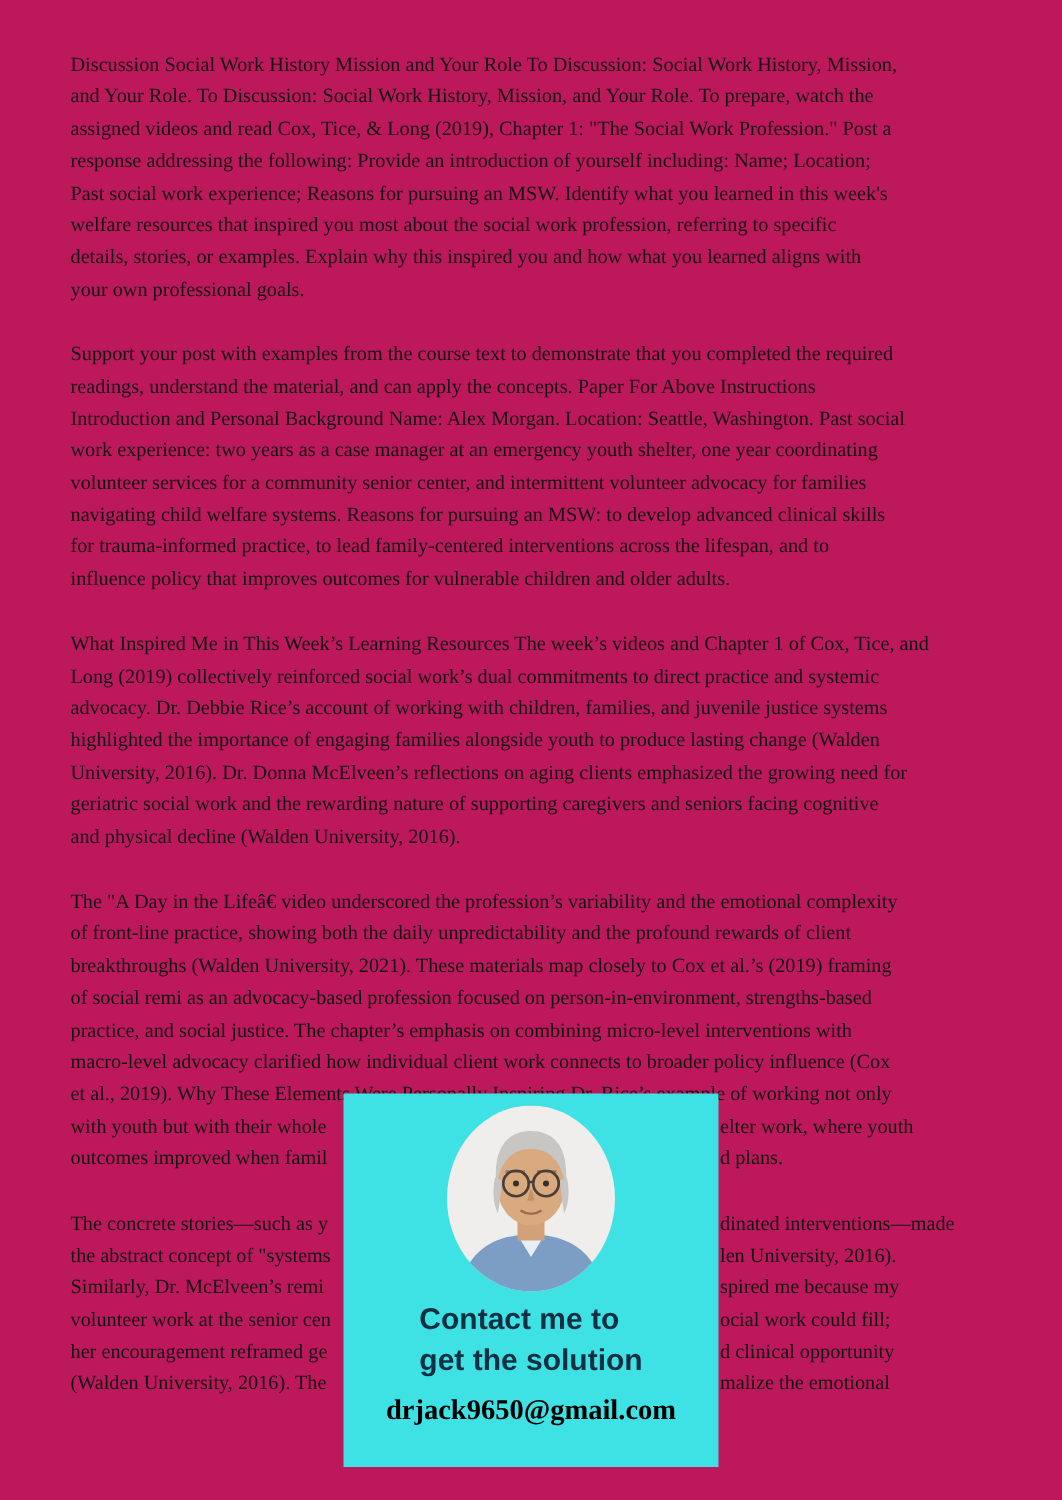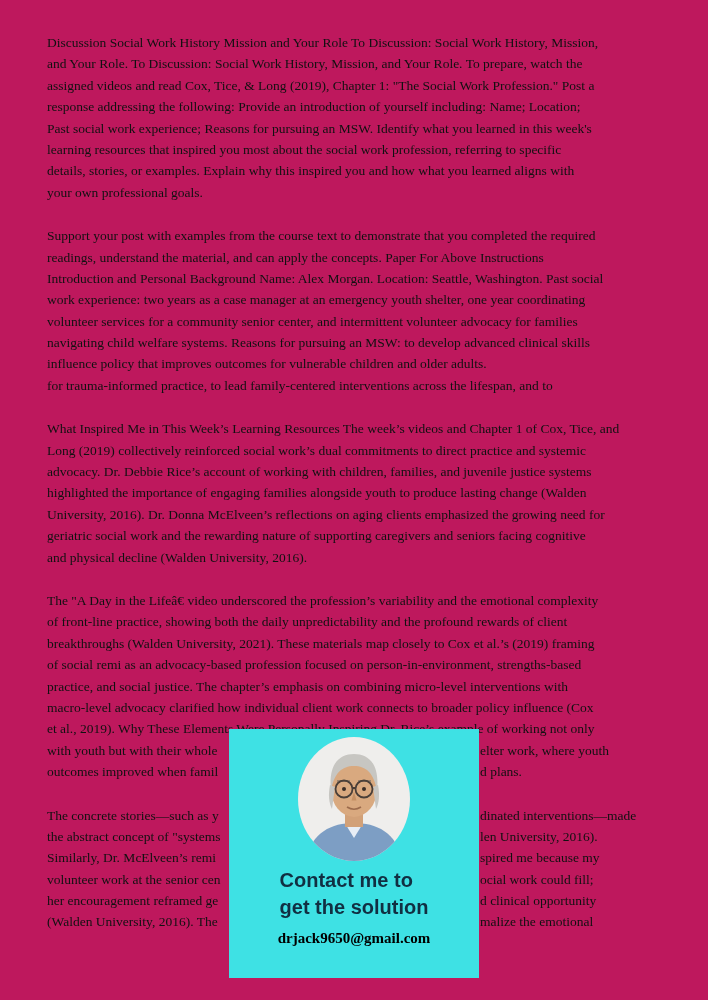--- a/index.html
+++ b/index.html
@@ -56,50 +56,50 @@
     font-size: 20px;
     line-height: 27px;
     color: #112f42;
     text-align: left;
   }
   .contact-block { margin-top: 6px; }
   .email {
     margin-top: 9px;
     font-family: "Liberation Serif", serif;
     font-weight: bold;
-    font-size: 15px;
+    font-size: 19px;
     color: #000000;
     text-align: center;
   }
 </style>
 </head>
 <body>
 
 <div class="page">
 
   <div class="doc">
       <div class="paragraph">
         <div class="line">Discussion Social Work History Mission and Your Role To Discussion: Social Work History, Mission,</div>
         <div class="line">and Your Role. To Discussion: Social Work History, Mission, and Your Role. To prepare, watch the</div>
         <div class="line">assigned videos and read Cox, Tice, &amp; Long (2019), Chapter 1: "The Social Work Profession." Post a</div>
         <div class="line">response addressing the following: Provide an introduction of yourself including: Name; Location;</div>
         <div class="line">Past social work experience; Reasons for pursuing an MSW. Identify what you learned in this week's</div>
-        <div class="line">learning resources that inspired you most about the social work profession, referring to specific</div>
+        <div class="line">welfare resources that inspired you most about the social work profession, referring to specific</div>
         <div class="line">details, stories, or examples. Explain why this inspired you and how what you learned aligns with</div>
         <div class="line">your own professional goals.</div>
       </div>
       <div class="paragraph">
         <div class="line">Support your post with examples from the course text to demonstrate that you completed the required</div>
         <div class="line">readings, understand the material, and can apply the concepts. Paper For Above Instructions</div>
         <div class="line">Introduction and Personal Background Name: Alex Morgan. Location: Seattle, Washington. Past social</div>
         <div class="line">work experience: two years as a case manager at an emergency youth shelter, one year coordinating</div>
         <div class="line">volunteer services for a community senior center, and intermittent volunteer advocacy for families</div>
         <div class="line">navigating child welfare systems. Reasons for pursuing an MSW: to develop advanced clinical skills</div>
+        <div class="line">for trauma-informed practice, to lead family-centered interventions across the lifespan, and to</div>
         <div class="line">influence policy that improves outcomes for vulnerable children and older adults.</div>
-        <div class="line">for trauma-informed practice, to lead family-centered interventions across the lifespan, and to</div>
       </div>
       <div class="paragraph">
         <div class="line">What Inspired Me in This Week’s Learning Resources The week’s videos and Chapter 1 of Cox, Tice, and</div>
         <div class="line">Long (2019) collectively reinforced social work’s dual commitments to direct practice and systemic</div>
         <div class="line">advocacy. Dr. Debbie Rice’s account of working with children, families, and juvenile justice systems</div>
         <div class="line">highlighted the importance of engaging families alongside youth to produce lasting change (Walden</div>
         <div class="line">University, 2016). Dr. Donna McElveen’s reflections on aging clients emphasized the growing need for</div>
         <div class="line">geriatric social work and the rewarding nature of supporting caregivers and seniors facing cognitive</div>
         <div class="line">and physical decline (Walden University, 2016).</div>
       </div>

